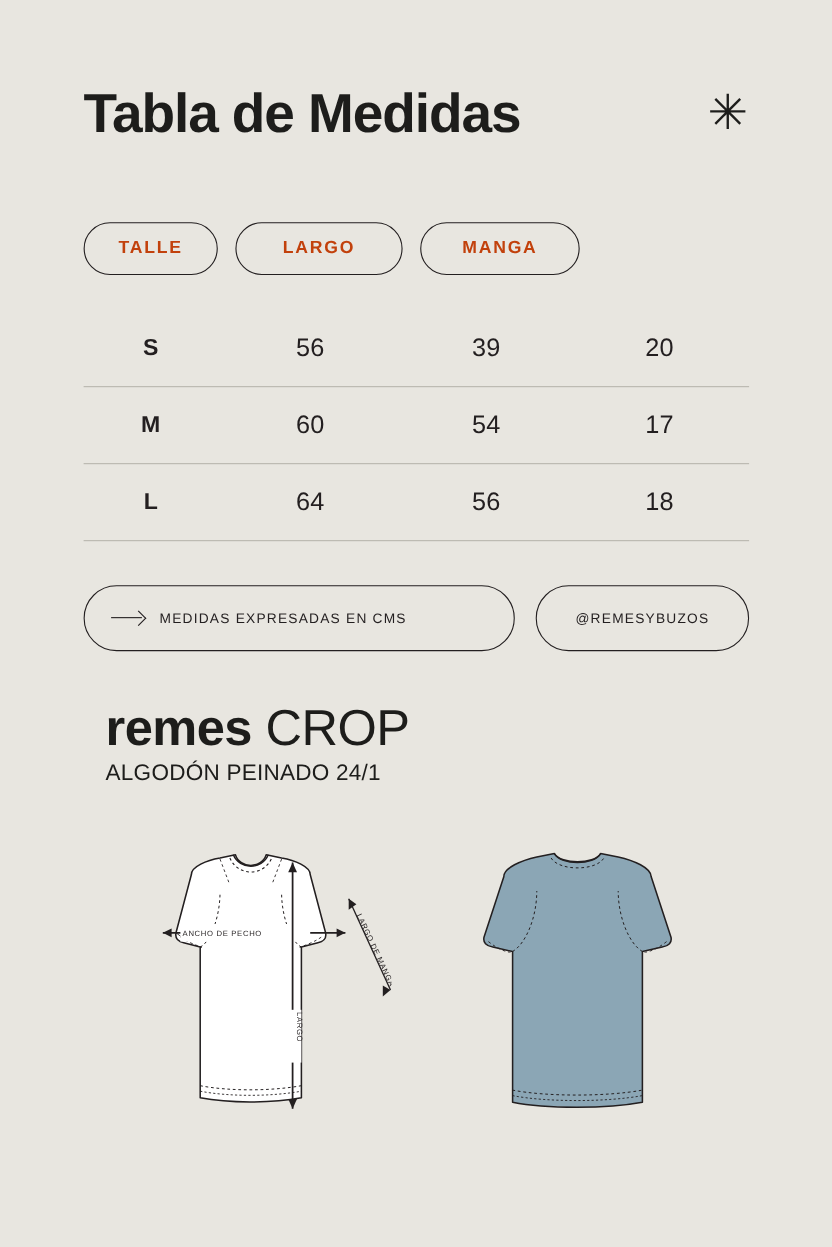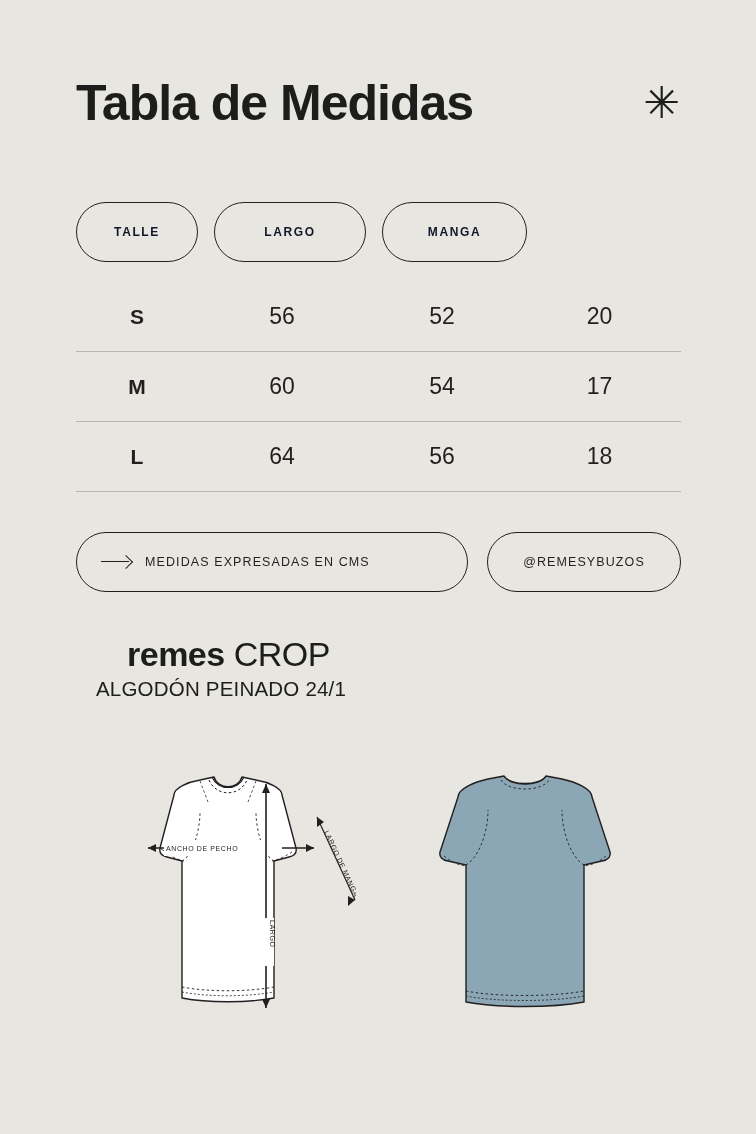--- a/index.html
+++ b/index.html
@@ -56,28 +56,28 @@
     position: absolute;
     left: 76px;
     top: 202px;
     width: 605px;
     display: flex;
     gap: 16px;
   }
   .pill {
     border: 1px solid #231f20;
     border-radius: 30px;
-    height: 60px;
+    height: 48px;
     display: flex;
     align-items: center;
     justify-content: center;
-    font-size: 12px;
+    font-size: 16px;
     letter-spacing: 1.6px;
     font-weight: bold;
-    color: #0f172a;
+    color: #c2410c;
     box-sizing: border-box;
   }
   .pill.c0 { width: 122px; }
   .pill.c1 { width: 152px; }
   .pill.c2 { width: 152px; }
   .pill.c3 { width: 145px; }
 
   
   .table {
     position: absolute;
@@ -169,25 +169,24 @@
     color: #231f20;
   }
 
   
   .product {
     position: absolute;
     left: 96px;
     top: 636px;
   }
   .product-name {
-    font-size: 34px;
+    font-size: 46px;
     letter-spacing: -0.5px;
     line-height: 1.1;
     white-space: nowrap;
-    margin-left: 31px;
   }
   .product-name .bold { font-weight: bold; }
   .product-name .light { font-weight: normal; }
   .product-sub {
     font-size: 20.5px;
     letter-spacing: 0.2px;
     margin-top: 4px;
     white-space: nowrap;
   }
 
@@ -224,21 +223,21 @@
   <div class="pills">
     <div class="pill c0">TALLE</div>
     <div class="pill c2">LARGO</div>
     <div class="pill c3">MANGA</div>
   </div>
 
   <div class="table">
     <div class="row">
       <div class="cell size">S</div>
       <div class="cell v0">56</div>
-      <div class="cell v1">52</div>
+      <div class="cell v1">39</div>
       <div class="cell v2">20</div>
     </div>
     <div class="row">
       <div class="cell size">M</div>
       <div class="cell v0">60</div>
       <div class="cell v1">54</div>
       <div class="cell v2">17</div>
     </div>
     <div class="row">
       <div class="cell size">L</div>

